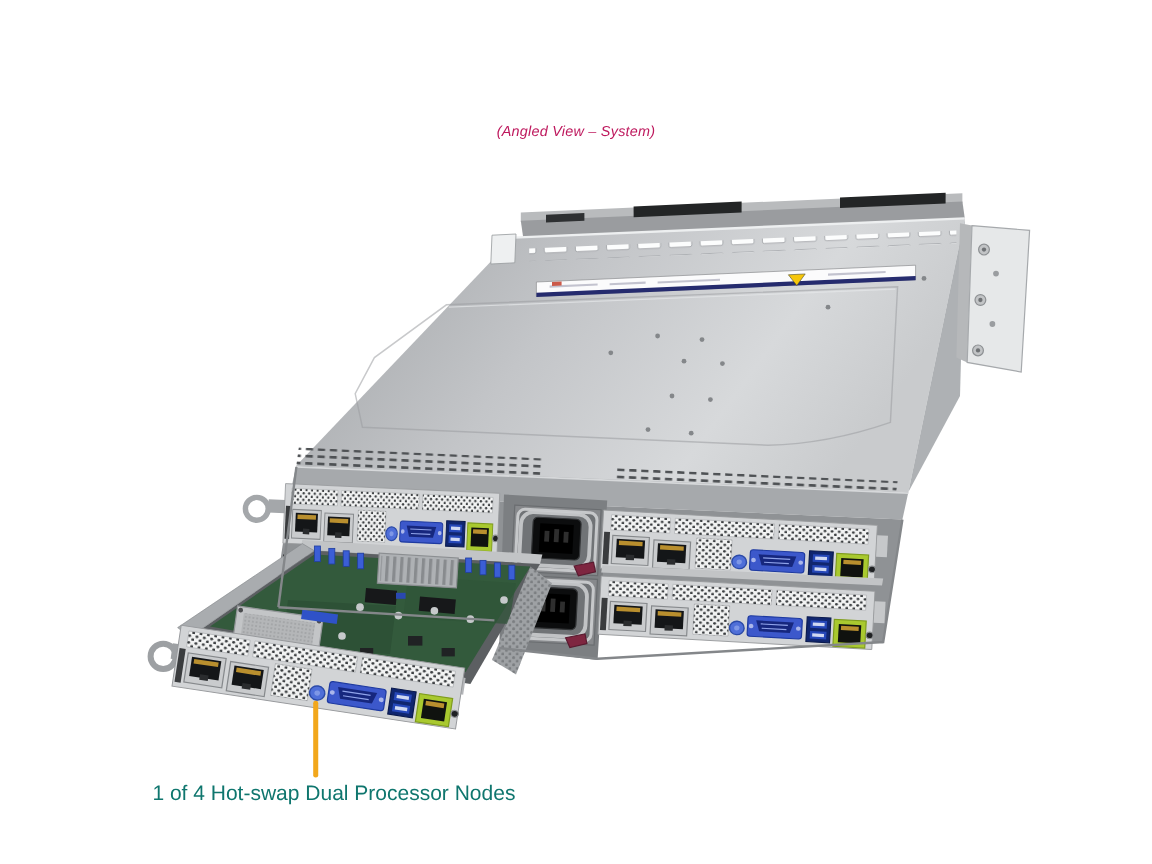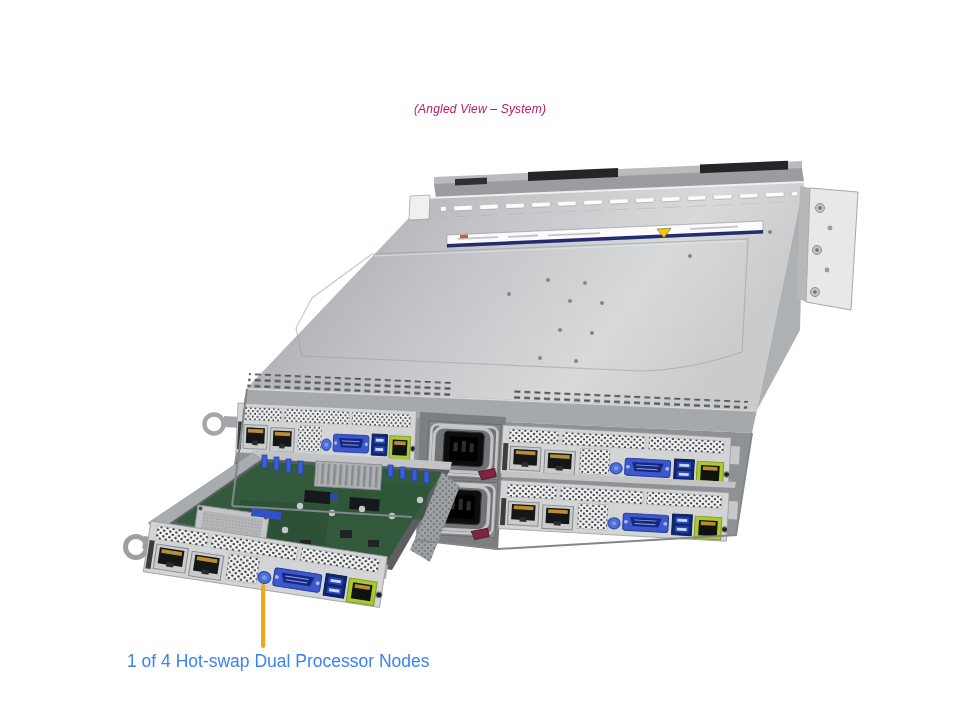--- a/index.html
+++ b/index.html
@@ -9,21 +9,21 @@
     font-family:"Liberation Sans", sans-serif;
   }
   .caption-top{
     position:absolute;top:72px;left:50%;transform:translateX(-50%);
     font-style:italic;font-size:12px;color:#be185d;letter-spacing:.2px;
     white-space:nowrap;
     margin-top:30px;
   }
   .callout-label{
     position:absolute;top:651px;left:127px;
-    font-size:17.5px;color:#3b82f6;white-space:nowrap;
+    font-size:17.5px;color:#0f766e;white-space:nowrap;
   }
   .figure-wrap{position:absolute;inset:0;}
   svg{display:block;}
 </style>
 </head>
 <body>
 
 <div class="figure-wrap">
 <svg width="960" height="720" viewBox="0 0 960 720" role="img">
   <defs>

